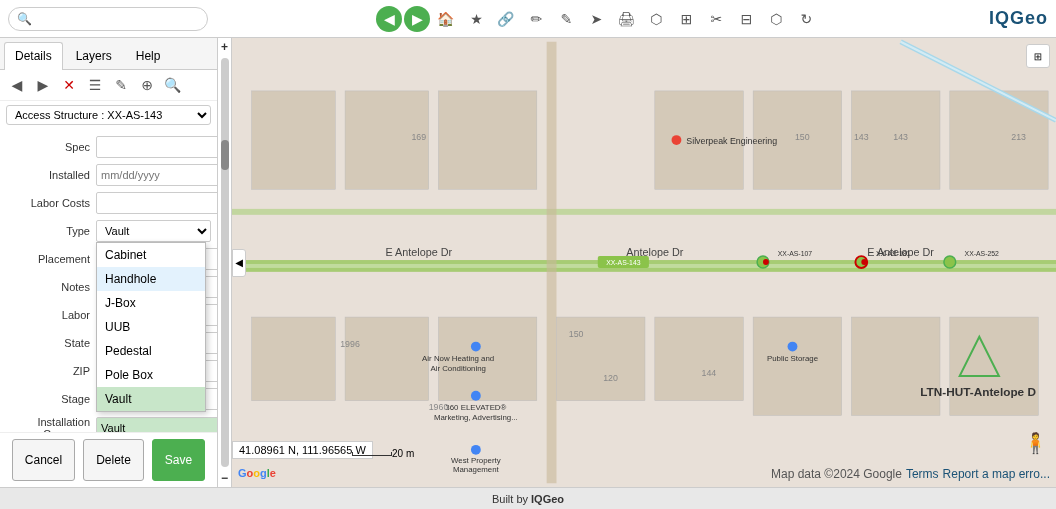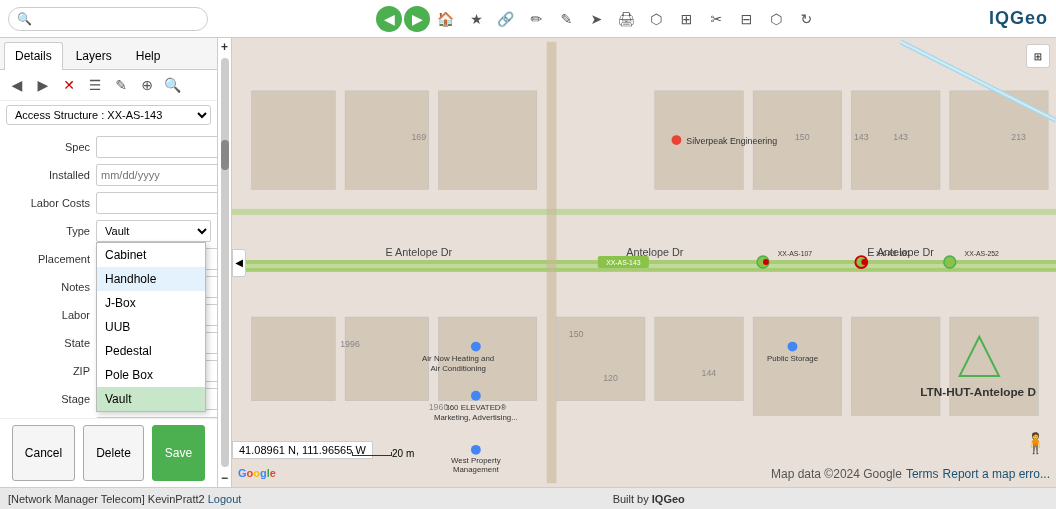--- a/index.html
+++ b/index.html
@@ -229,21 +229,21 @@
     }
 
     .form-footer {
       display: flex;
       justify-content: center;
       gap: 8px;
       padding: 6px;
       border-top: 1px solid #eee;
     }
     .btn-cancel {
-      padding: 20px 12px;
+      padding: 13px 12px;
       border: 1px solid #aaa;
       background: #f5f5f5;
       cursor: pointer;
       border-radius: 3px;
       font-size: 12px;
     }
     .btn-delete {
       padding: 4px 12px;
       border: 1px solid #aaa;
       background: #f5f5f5;
@@ -698,21 +698,16 @@
       <span style="color:#1a5276; cursor:pointer;">Report a map erro...</span>
     </div>
 
     <div class="map-person" style="position:absolute; bottom:32px; right:8px; font-size:20px; cursor:pointer;">🧍</div>
 
   </div>
 
 </div>
 
 <div class="status-bar">
-  <span>
-    <span>[Network Manager Telecom]</span>
-    <span>KevinPratt2</span>
-    <a href="#">Logout</a>
-  </span>
   <span class="status-center">
     Built by <strong>IQGeo</strong>
   </span>
 </div>
 
 </body></html>

